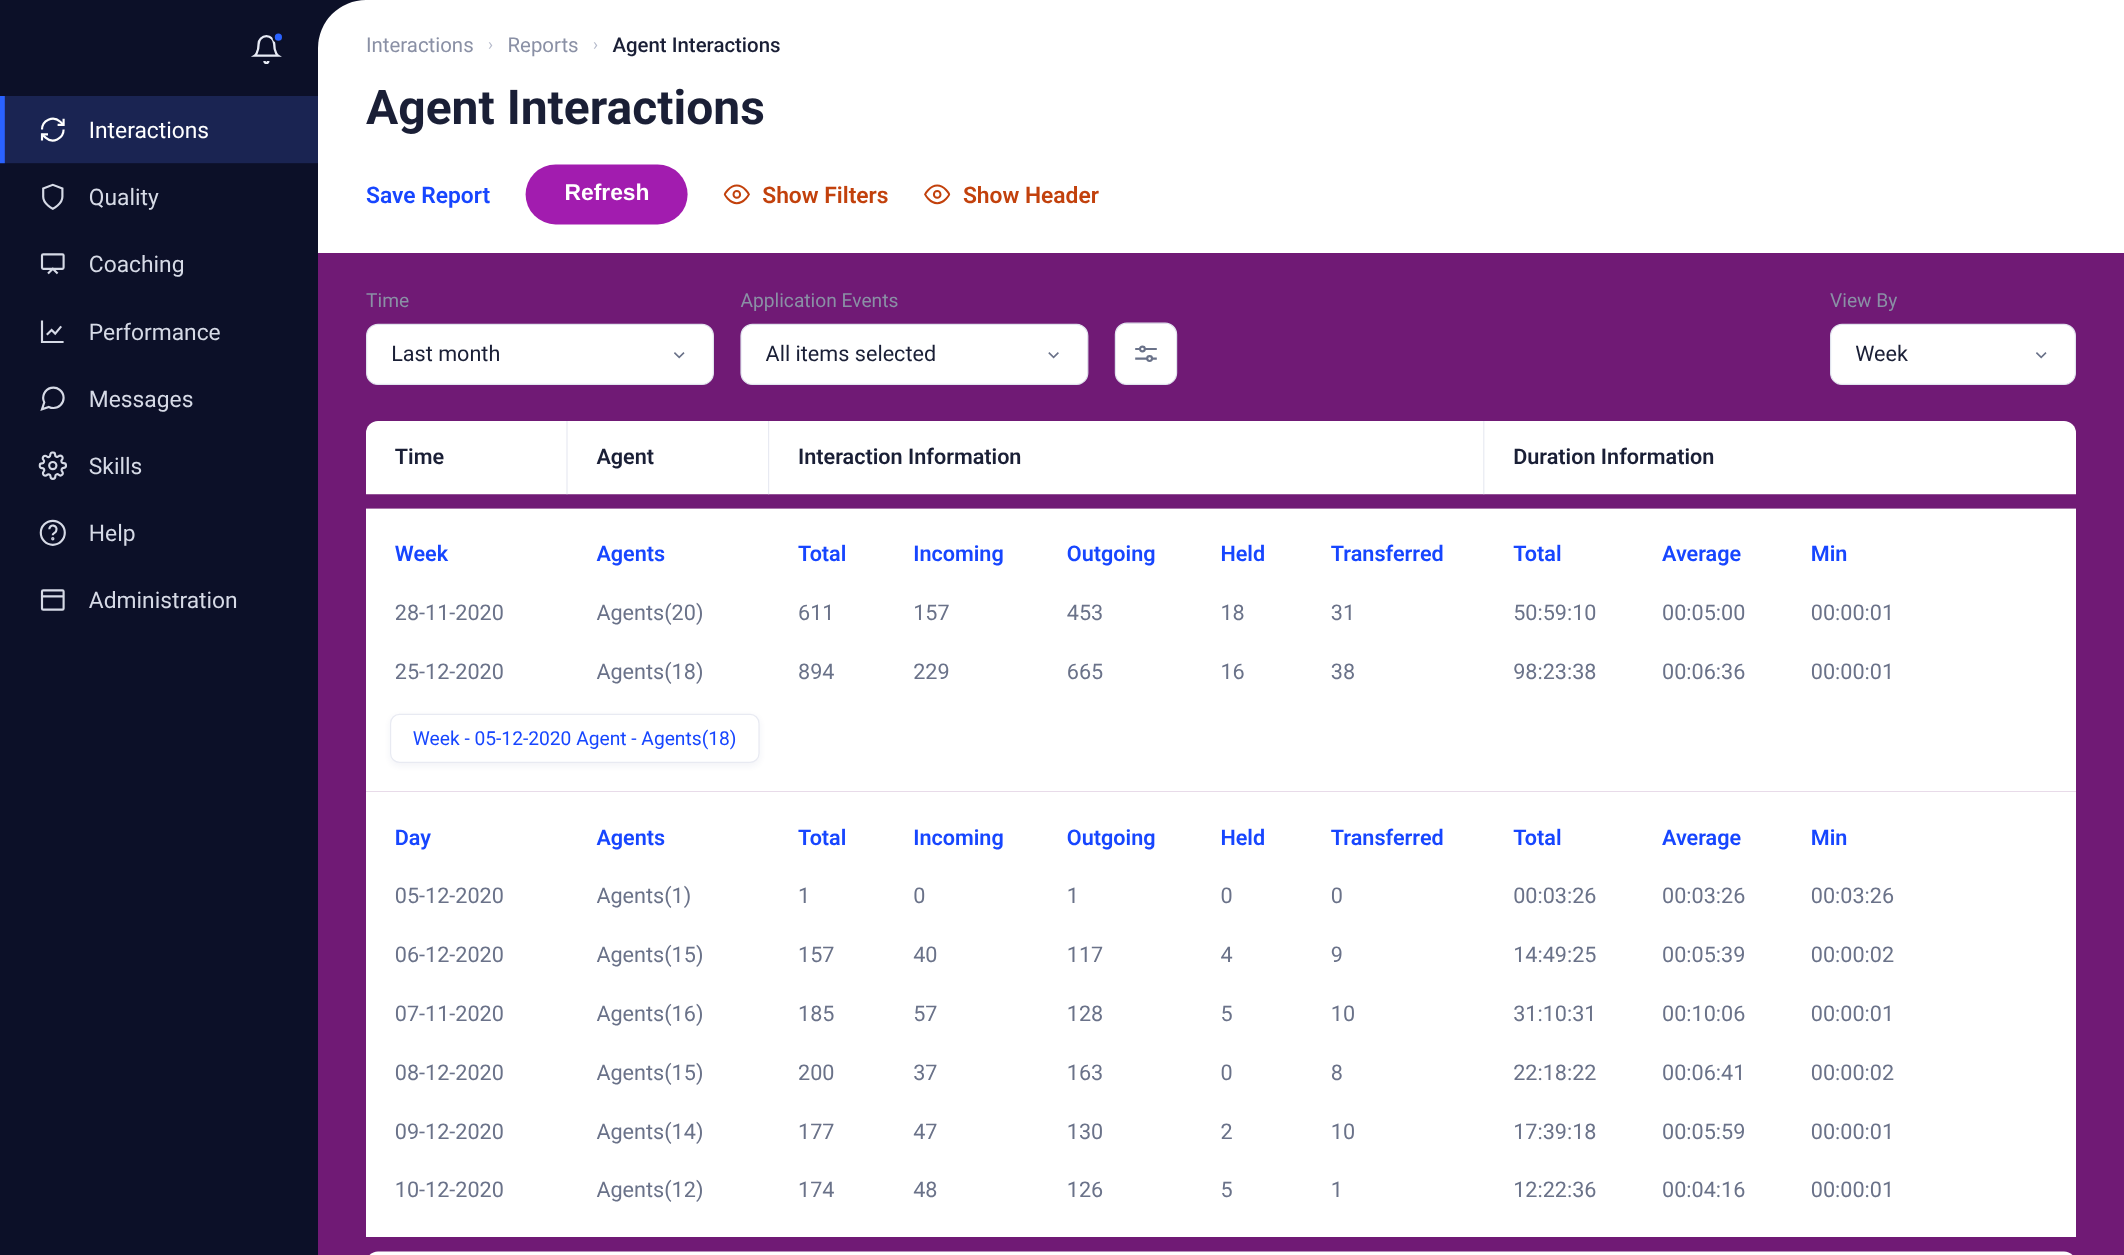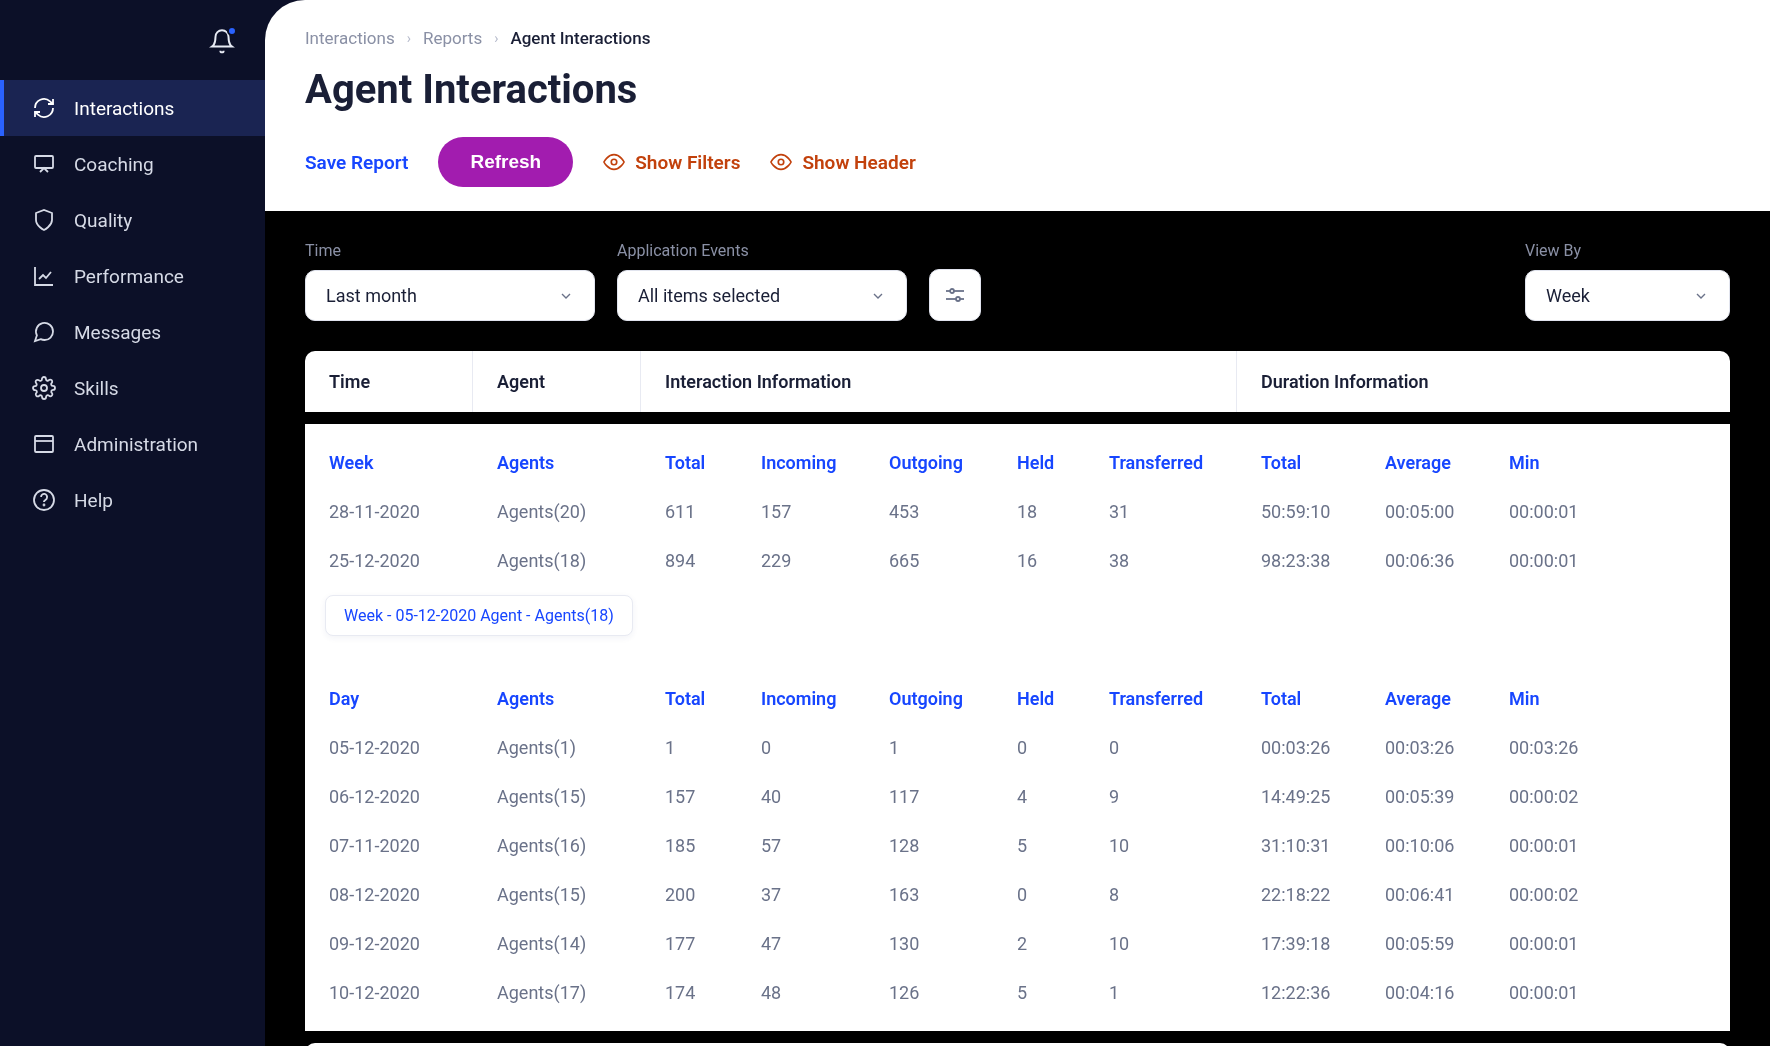--- a/index.html
+++ b/index.html
@@ -84,21 +84,21 @@
     padding: 14px 32px; border-radius: 999px;
     font-size: 19px; font-weight: 600; cursor: pointer;
   }
   .btn-action {
     display: flex; align-items: center; gap: 10px;
     color: #c2410c; font-weight: 600; font-size: 19px; cursor: pointer;
   }
   .btn-action .eye { width: 22px; height: 22px; }
 
   .report-area {
-    background: #000000; flex: 1; padding: 30px 40px 70px;
+    background: #701a75; flex: 1; padding: 30px 40px 70px;
     overflow: auto;
   }
 
   .filters {
     display: flex; align-items: flex-end; gap: 22px; margin-bottom: 30px;
   }
   .filter-group { display: flex; flex-direction: column; gap: 10px; }
   .filter-group .fl { color: #8a90a5; font-size: 16px; }
   .select {
     background: #fff; border: 1px solid #e1e4ee; border-radius: 10px;
@@ -176,65 +176,65 @@
       <svg class="nav-icon" viewBox="0 0 24 24" fill="none" stroke="currentColor" stroke-width="1.8">
           <path d="M3 12a9 9 0 0 1 15-6.7L21 8"></path>
           <path d="M21 3v5h-5"></path>
           <path d="M21 12a9 9 0 0 1-15 6.7L3 16"></path>
           <path d="M3 21v-5h5"></path>
         </svg>
       <span>Interactions</span>
     </div>
     <div class="nav-item">
       <svg class="nav-icon" viewBox="0 0 24 24" fill="none" stroke="currentColor" stroke-width="1.8">
+          <path d="M12 22s8-4 8-10V5l-8-3-8 3v7c0 6 8 10 8 10z"></path>
+        </svg>
+      <span>Quality</span>
+    </div>
+    <div class="nav-item">
+      <svg class="nav-icon" viewBox="0 0 24 24" fill="none" stroke="currentColor" stroke-width="1.8">
           <rect x="3" y="4" width="18" height="12" rx="1"></rect>
           <path d="M8 20l4-4 4 4"></path>
         </svg>
       <span>Coaching</span>
     </div>
     <div class="nav-item">
       <svg class="nav-icon" viewBox="0 0 24 24" fill="none" stroke="currentColor" stroke-width="1.8">
-          <path d="M12 22s8-4 8-10V5l-8-3-8 3v7c0 6 8 10 8 10z"></path>
-        </svg>
-      <span>Quality</span>
-    </div>
-    <div class="nav-item">
-      <svg class="nav-icon" viewBox="0 0 24 24" fill="none" stroke="currentColor" stroke-width="1.8">
           <path d="M3 3v18h18"></path>
           <path d="M7 15l4-4 3 3 5-6"></path>
         </svg>
       <span>Performance</span>
     </div>
     <div class="nav-item">
       <svg class="nav-icon" viewBox="0 0 24 24" fill="none" stroke="currentColor" stroke-width="1.8">
           <path d="M21 11.5a8.38 8.38 0 0 1-8.5 8.5 8.5 8.5 0 0 1-3.8-.9L3 21l1.9-5.7A8.5 8.5 0 1 1 21 11.5z"></path>
         </svg>
       <span>Messages</span>
     </div>
     <div class="nav-item">
       <svg class="nav-icon" viewBox="0 0 24 24" fill="none" stroke="currentColor" stroke-width="1.8">
           <circle cx="12" cy="12" r="3"></circle>
           <path d="M19.4 15a1.65 1.65 0 0 0 .33 1.82l.06.06a2 2 0 1 1-2.83 2.83l-.06-.06a1.65 1.65 0 0 0-1.82-.33 1.65 1.65 0 0 0-1 1.51V21a2 2 0 1 1-4 0v-.09a1.65 1.65 0 0 0-1-1.51 1.65 1.65 0 0 0-1.82.33l-.06.06a2 2 0 1 1-2.83-2.83l.06-.06a1.65 1.65 0 0 0 .33-1.82 1.65 1.65 0 0 0-1.51-1H3a2 2 0 1 1 0-4h.09a1.65 1.65 0 0 0 1.51-1 1.65 1.65 0 0 0-.33-1.82l-.06-.06a2 2 0 1 1 2.83-2.83l.06.06a1.65 1.65 0 0 0 1.82.33h0a1.65 1.65 0 0 0 1-1.51V3a2 2 0 1 1 4 0v.09a1.65 1.65 0 0 0 1 1.51h0a1.65 1.65 0 0 0 1.82-.33l.06-.06a2 2 0 1 1 2.83 2.83l-.06.06a1.65 1.65 0 0 0-.33 1.82v0a1.65 1.65 0 0 0 1.51 1H21a2 2 0 1 1 0 4h-.09a1.65 1.65 0 0 0-1.51 1z"></path>
         </svg>
       <span>Skills</span>
-    </div>
-    <div class="nav-item">
-      <svg class="nav-icon" viewBox="0 0 24 24" fill="none" stroke="currentColor" stroke-width="1.8">
-          <rect x="3" y="4" width="18" height="16" rx="1"></rect>
-          <path d="M3 9h18"></path>
-        </svg>
-      <span>Administration</span>
     </div>
     <div class="nav-item">
       <svg class="nav-icon" viewBox="0 0 24 24" fill="none" stroke="currentColor" stroke-width="1.8">
           <circle cx="12" cy="12" r="10"></circle>
           <path d="M9.1 9a3 3 0 1 1 5.8 1c0 2-3 2-3 4"></path>
           <circle cx="12" cy="17" r="0.5" fill="currentColor"></circle>
         </svg>
       <span>Help</span>
+    </div>
+    <div class="nav-item">
+      <svg class="nav-icon" viewBox="0 0 24 24" fill="none" stroke="currentColor" stroke-width="1.8">
+          <rect x="3" y="4" width="18" height="16" rx="1"></rect>
+          <path d="M3 9h18"></path>
+        </svg>
+      <span>Administration</span>
     </div>
   </nav>
 </aside>
 
 <main class="main">
   <nav class="breadcrumb">
     <span>Interactions</span>
     <span class="chev">›</span>
     <span>Reports</span>
     <span class="chev">›</span>
@@ -422,21 +422,21 @@
               <div class="dcell c-inc">47</div>
               <div class="dcell c-out">130</div>
               <div class="dcell c-held">2</div>
               <div class="dcell c-trans">10</div>
               <div class="dcell c-dtot">17:39:18</div>
               <div class="dcell c-avg">00:05:59</div>
               <div class="dcell c-min">00:00:01</div>
             </div>
             <div class="data-row">
               <div class="dcell c-time">10-12-2020</div>
-              <div class="dcell c-agent">Agents(17)</div>
+              <div class="dcell c-agent">Agents(12)</div>
               <div class="dcell c-tot">174</div>
               <div class="dcell c-inc">48</div>
               <div class="dcell c-out">126</div>
               <div class="dcell c-held">5</div>
               <div class="dcell c-trans">1</div>
               <div class="dcell c-dtot">12:22:36</div>
               <div class="dcell c-avg">00:04:16</div>
               <div class="dcell c-min">00:00:01</div>
             </div>
           </div>

